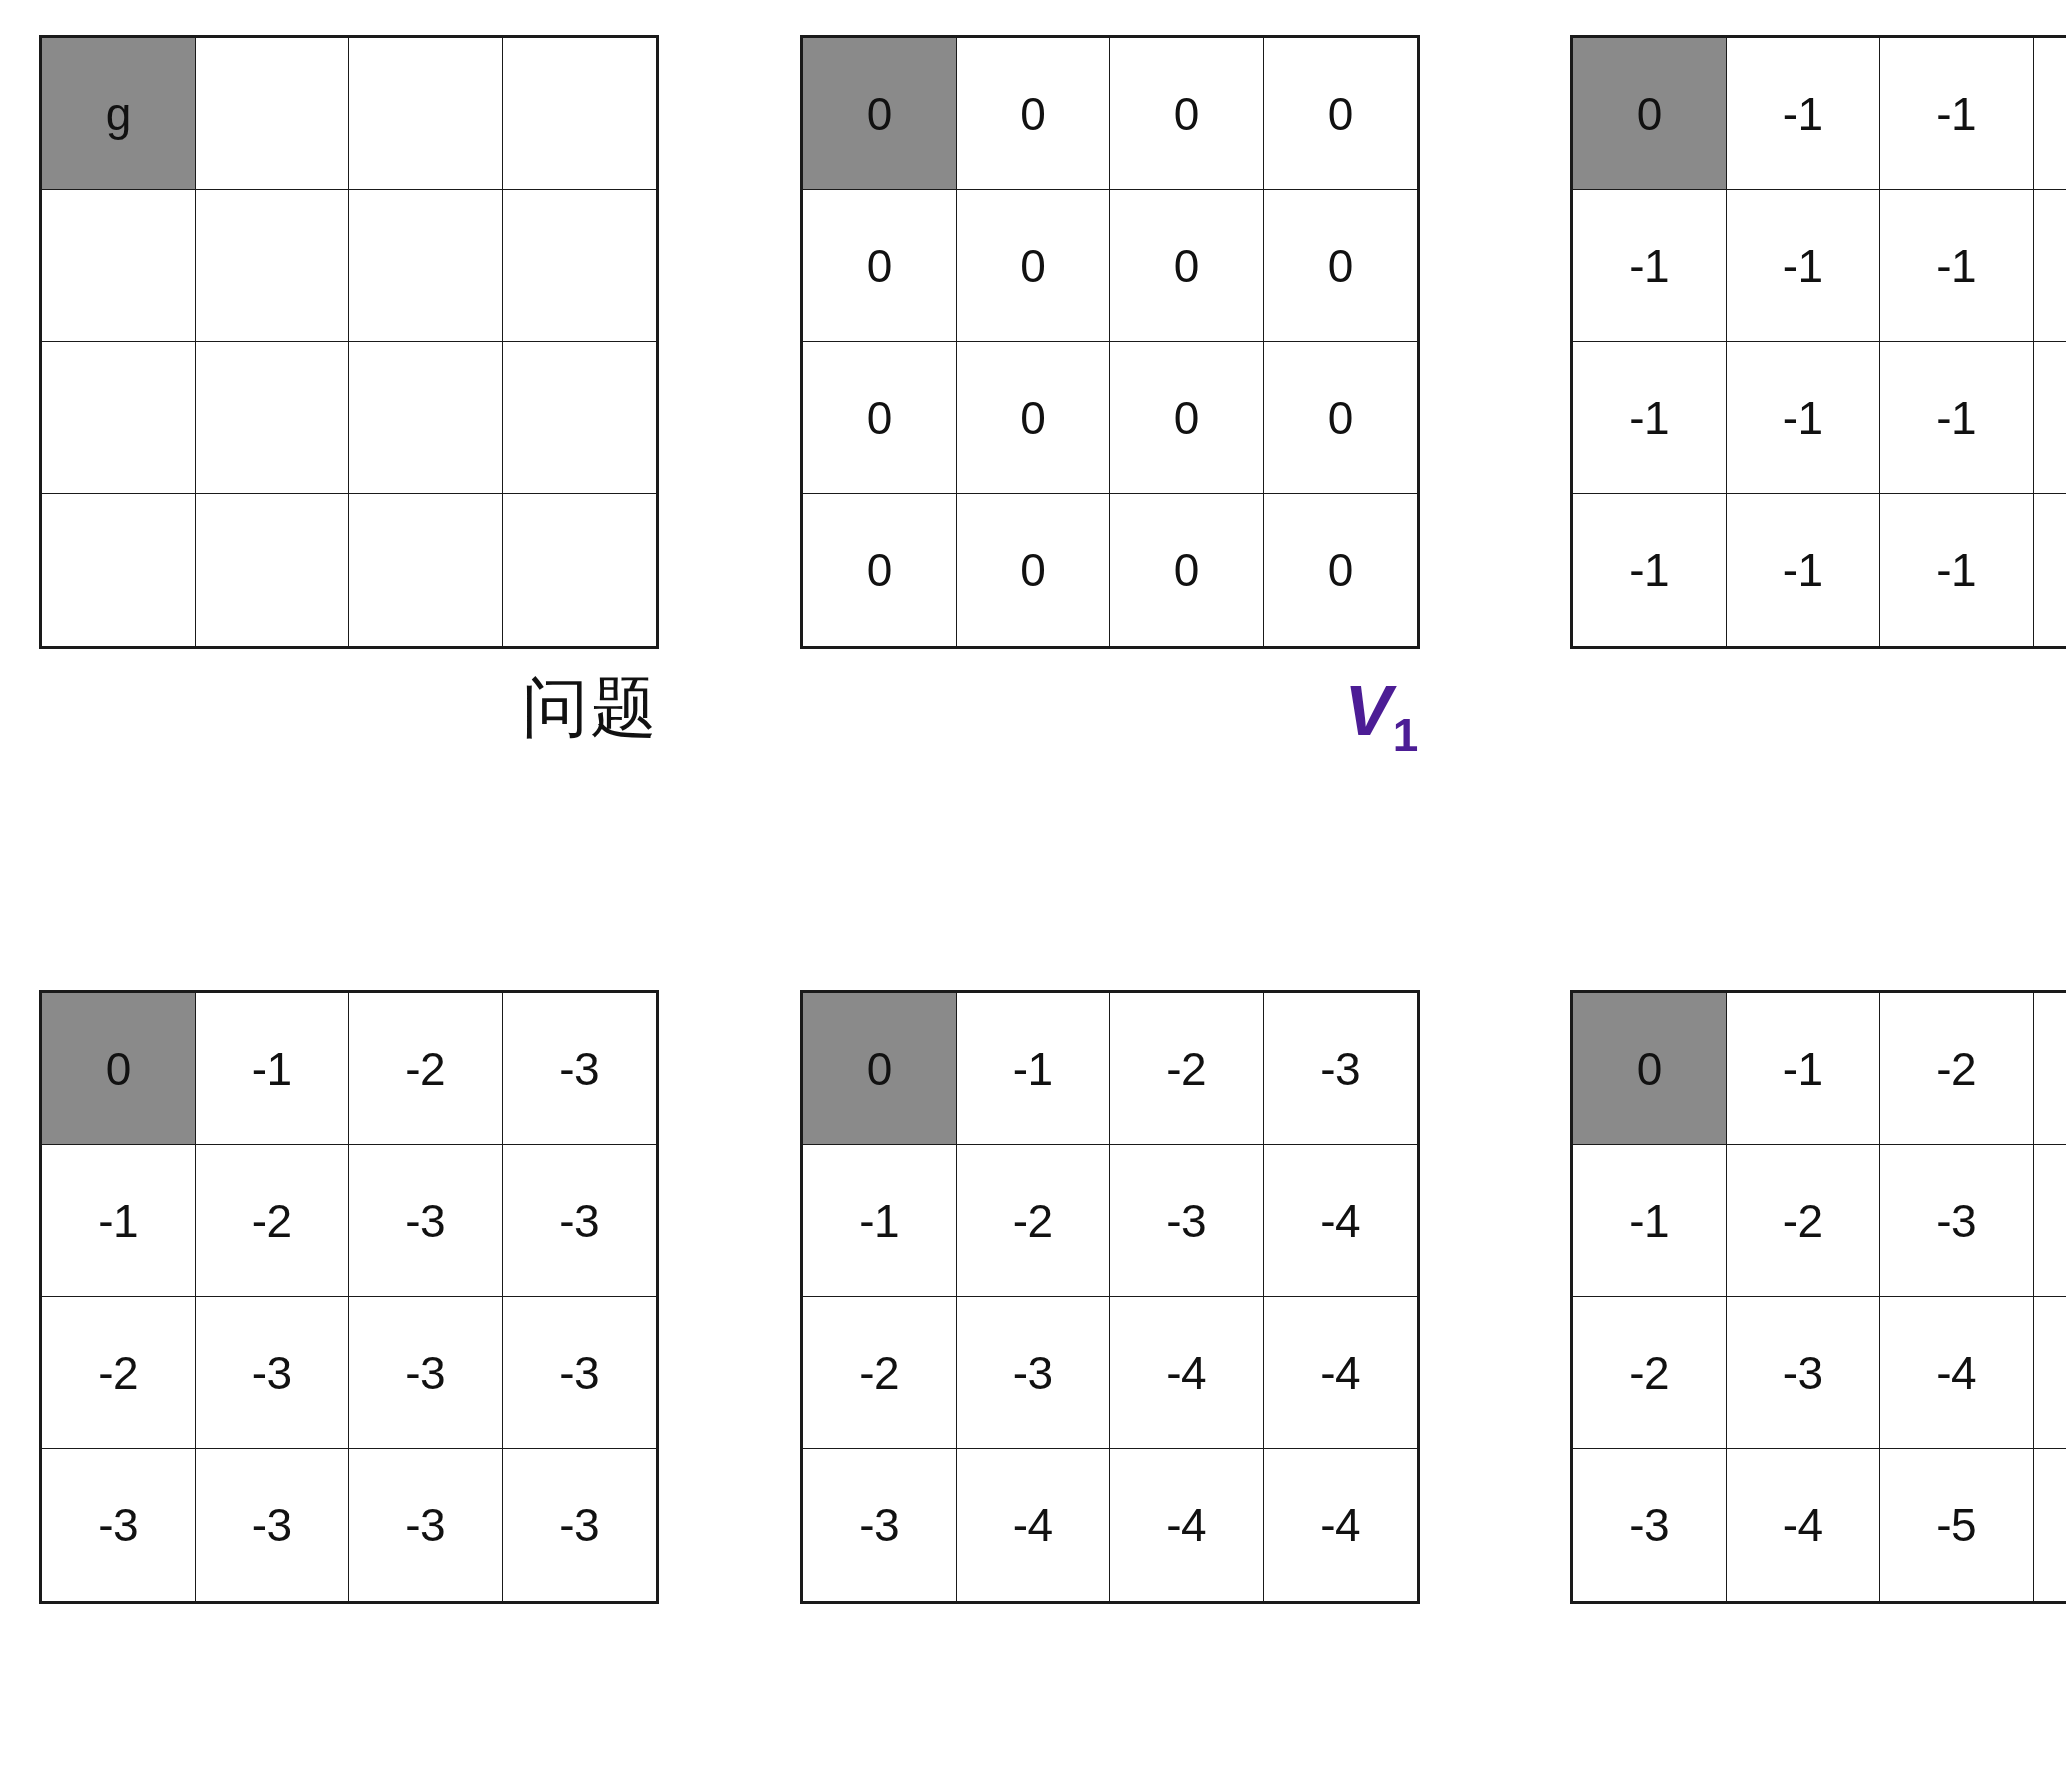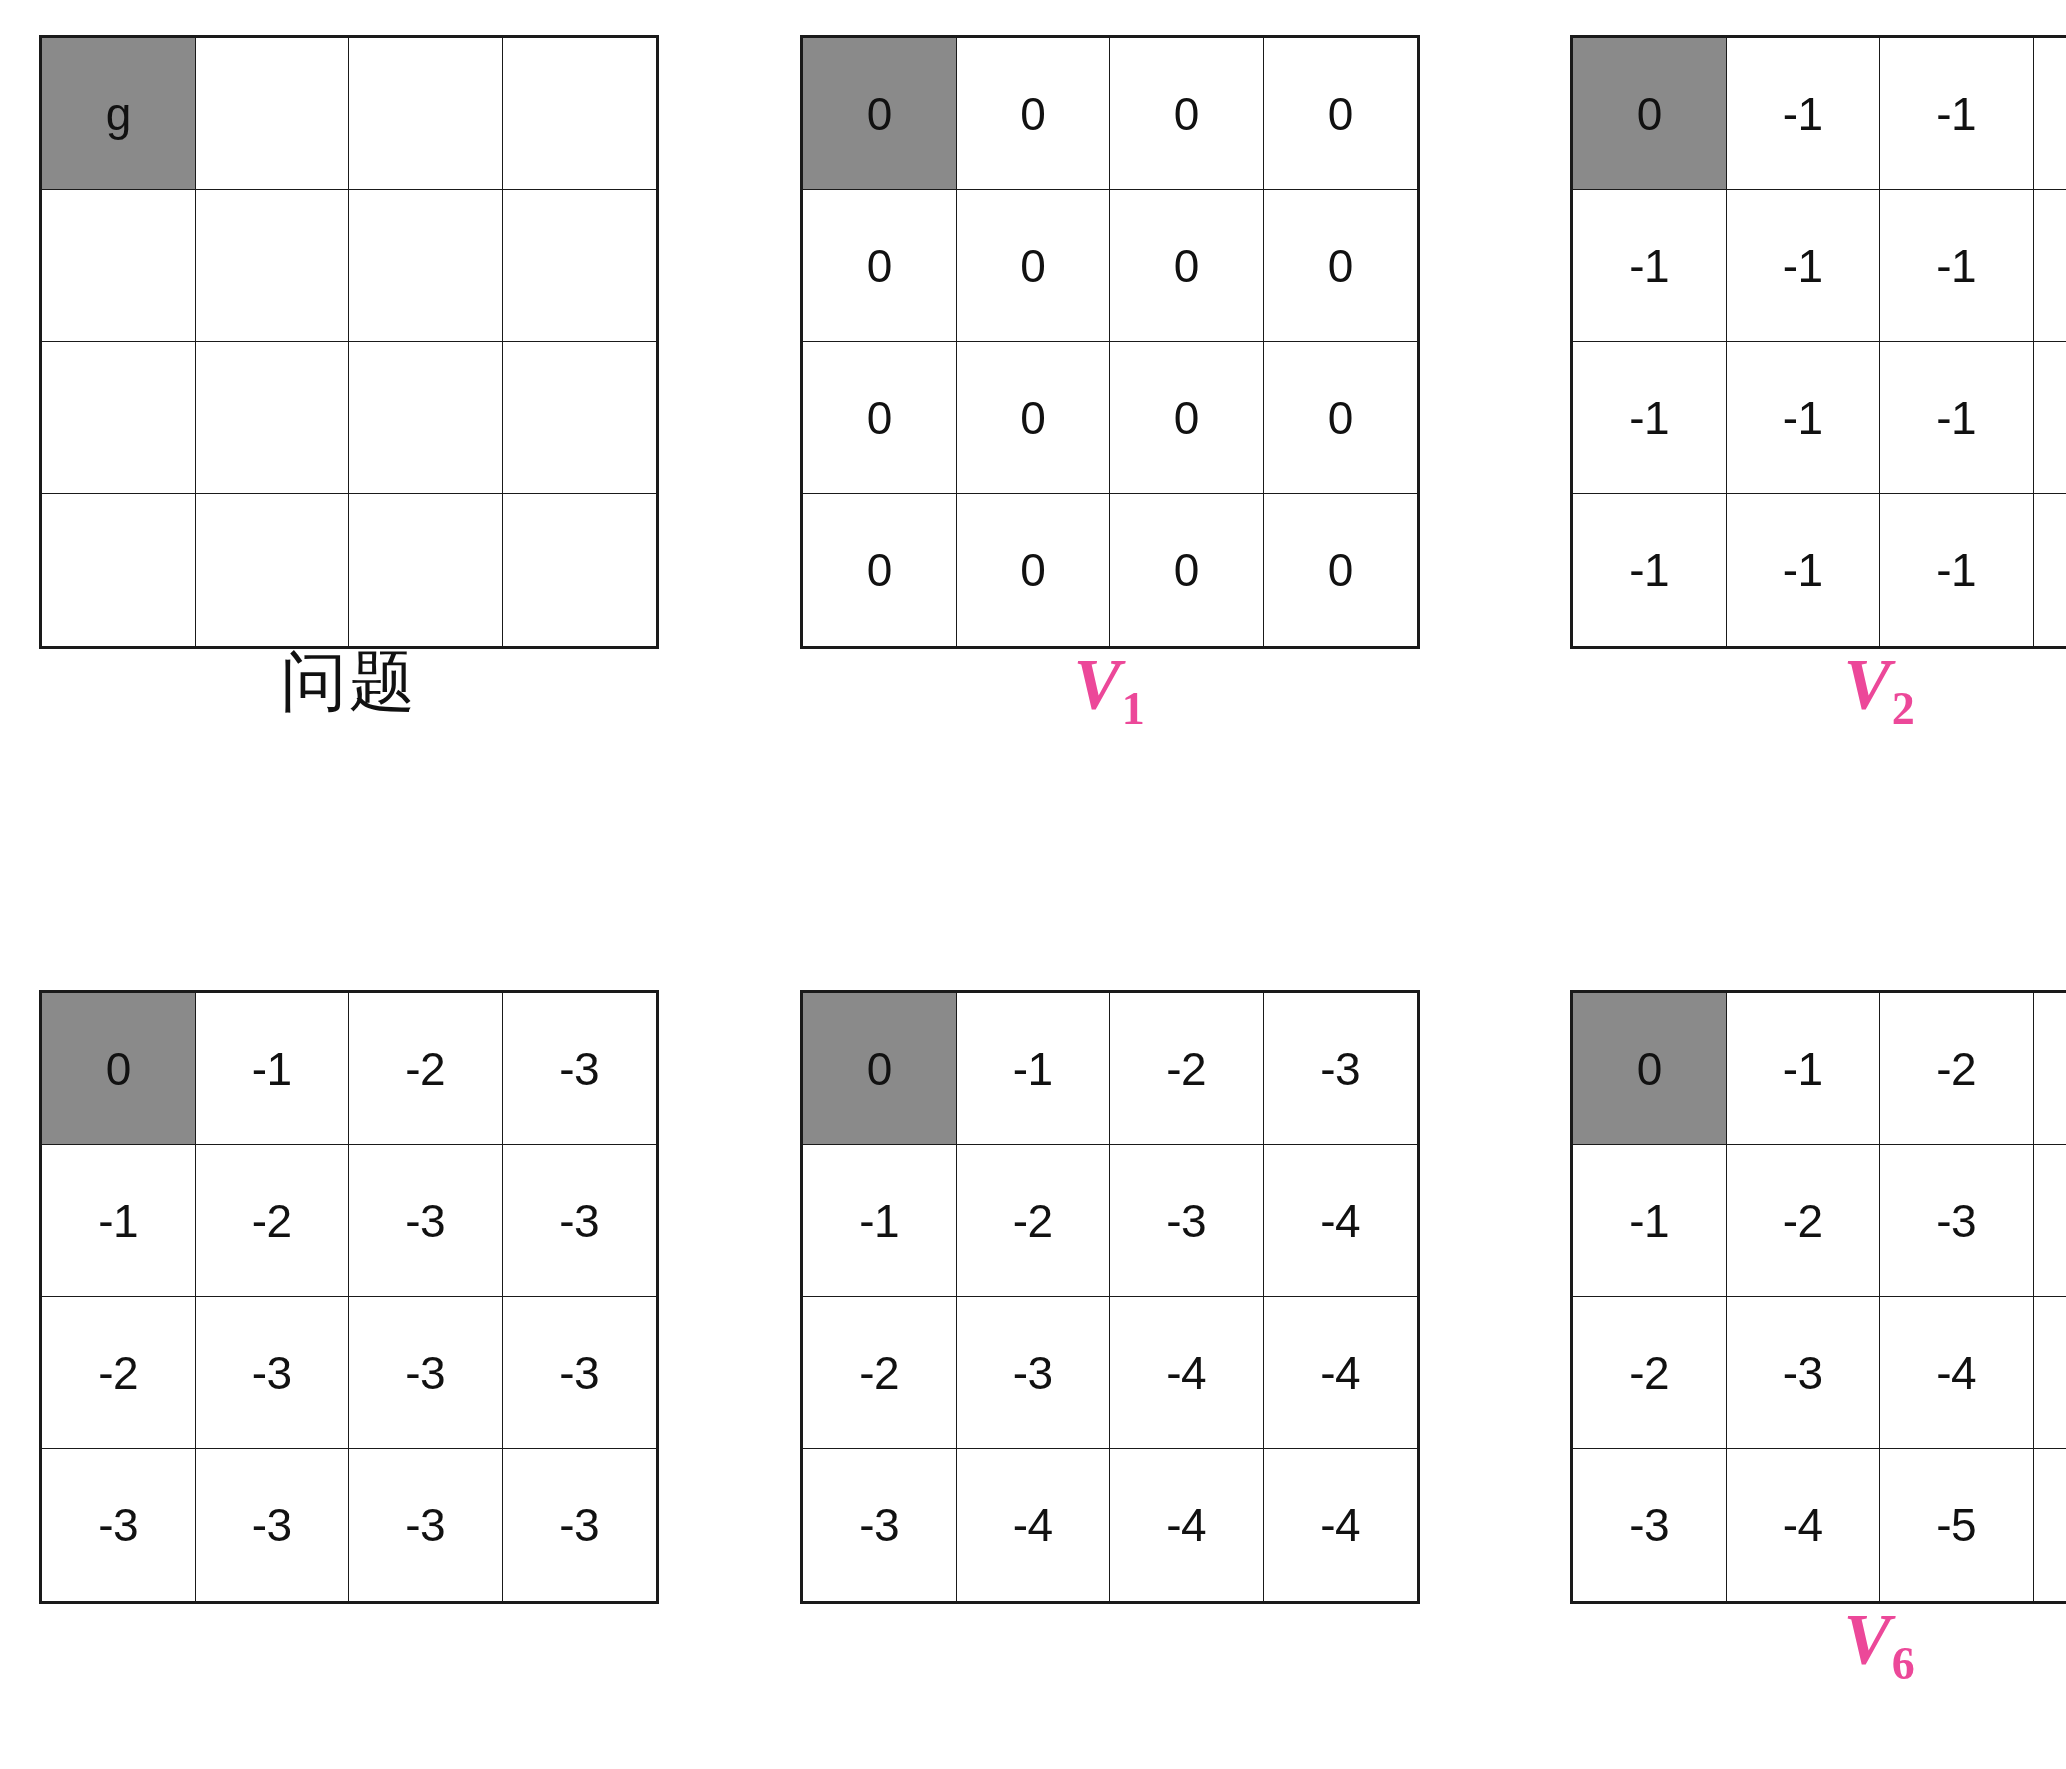--- a/index.html
+++ b/index.html
@@ -48,34 +48,35 @@
     line-height: 1;
   }
   .cell.c3 { border-right: none; }
   .cell.r3 { border-bottom: none; }
   .cell.goal { background: #8a8a8a; }
   .cell.empty { color: transparent; }
 
   
   .caption {
     width: 620px;
-    text-align: center;
+    text-align: right;
+    margin-top: 26px;
     white-space: nowrap;
   }
   .cap-cjk {
     font-family: "DejaVu Serif", "Liberation Serif", serif;
     font-size: 66px;
     color: #111111;
     line-height: 1;
     letter-spacing: 2.5px;
   }
   .cap-math {
-    font-family: Liberation Serif, serif;
+    font-family: Liberation Sans, sans-serif;
     font-size: 71px;
-    color: #ec4899;
+    color: #4c1d95;
     line-height: 1;
     display: inline-block;
   }
   .cap-math .v {
     font-style: italic;
     font-weight: bold;
     padding-right: 2.5px;
   }
   .cap-math .sub {
     font-style: normal;

